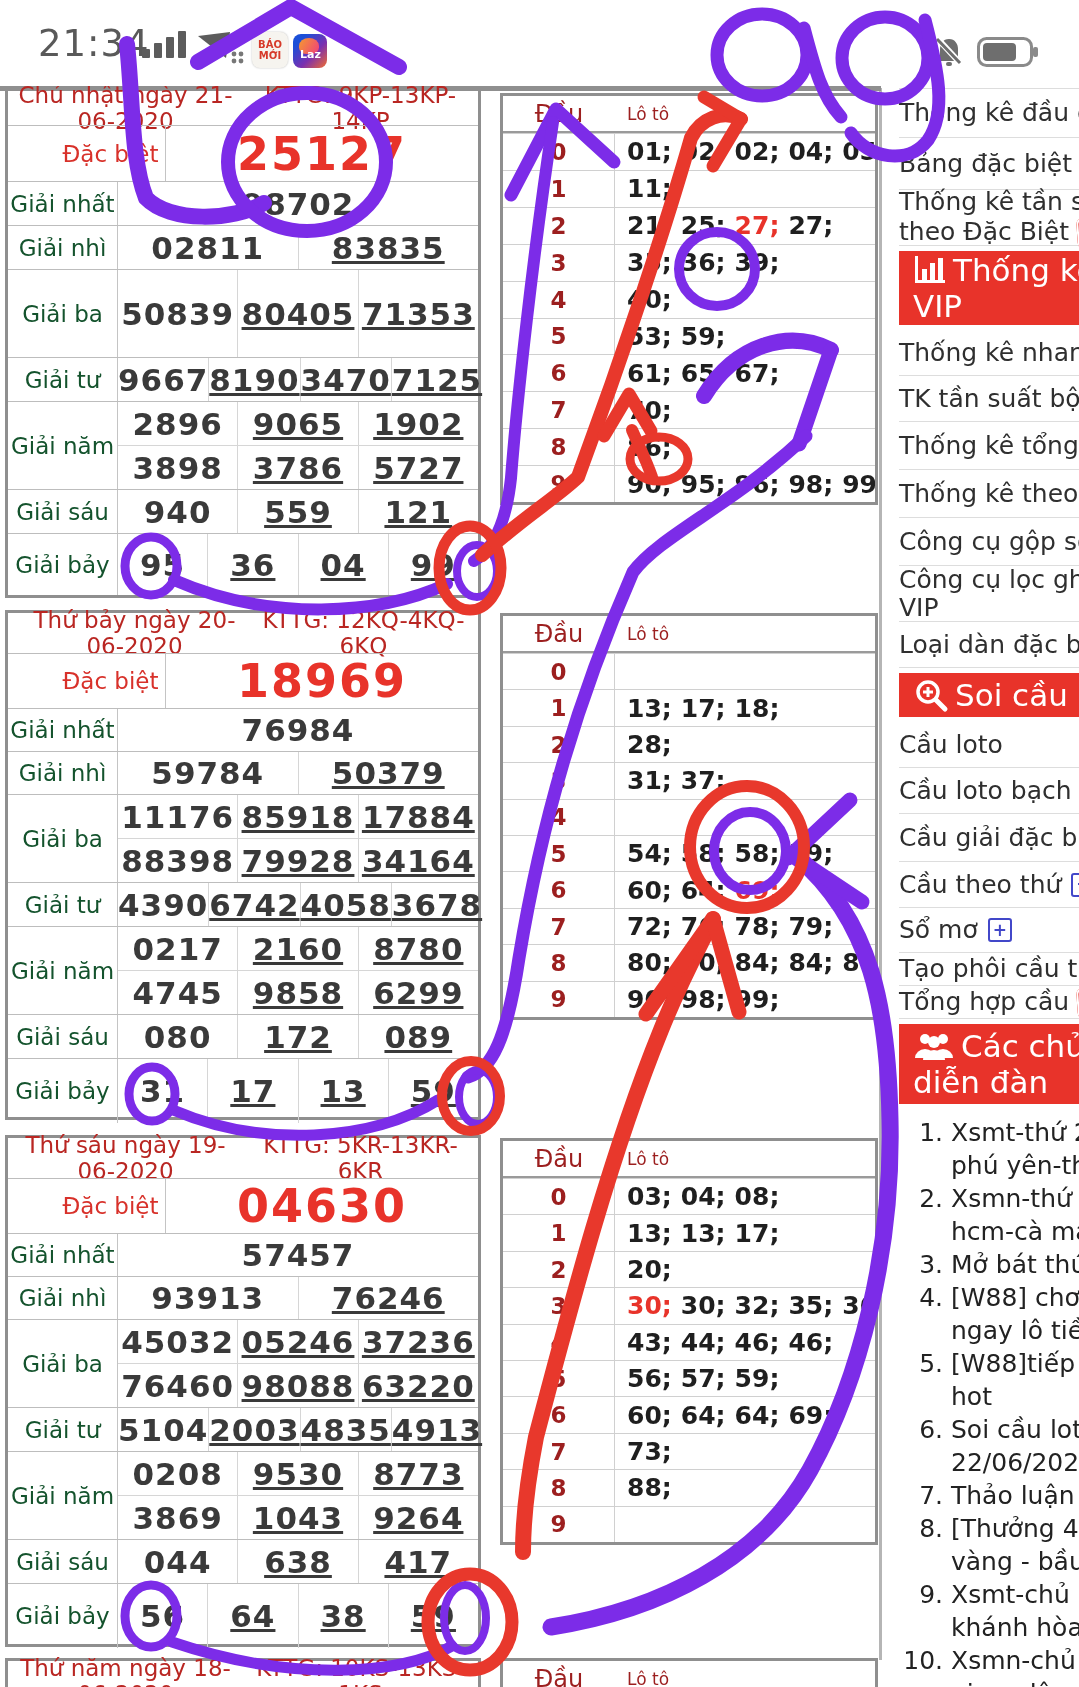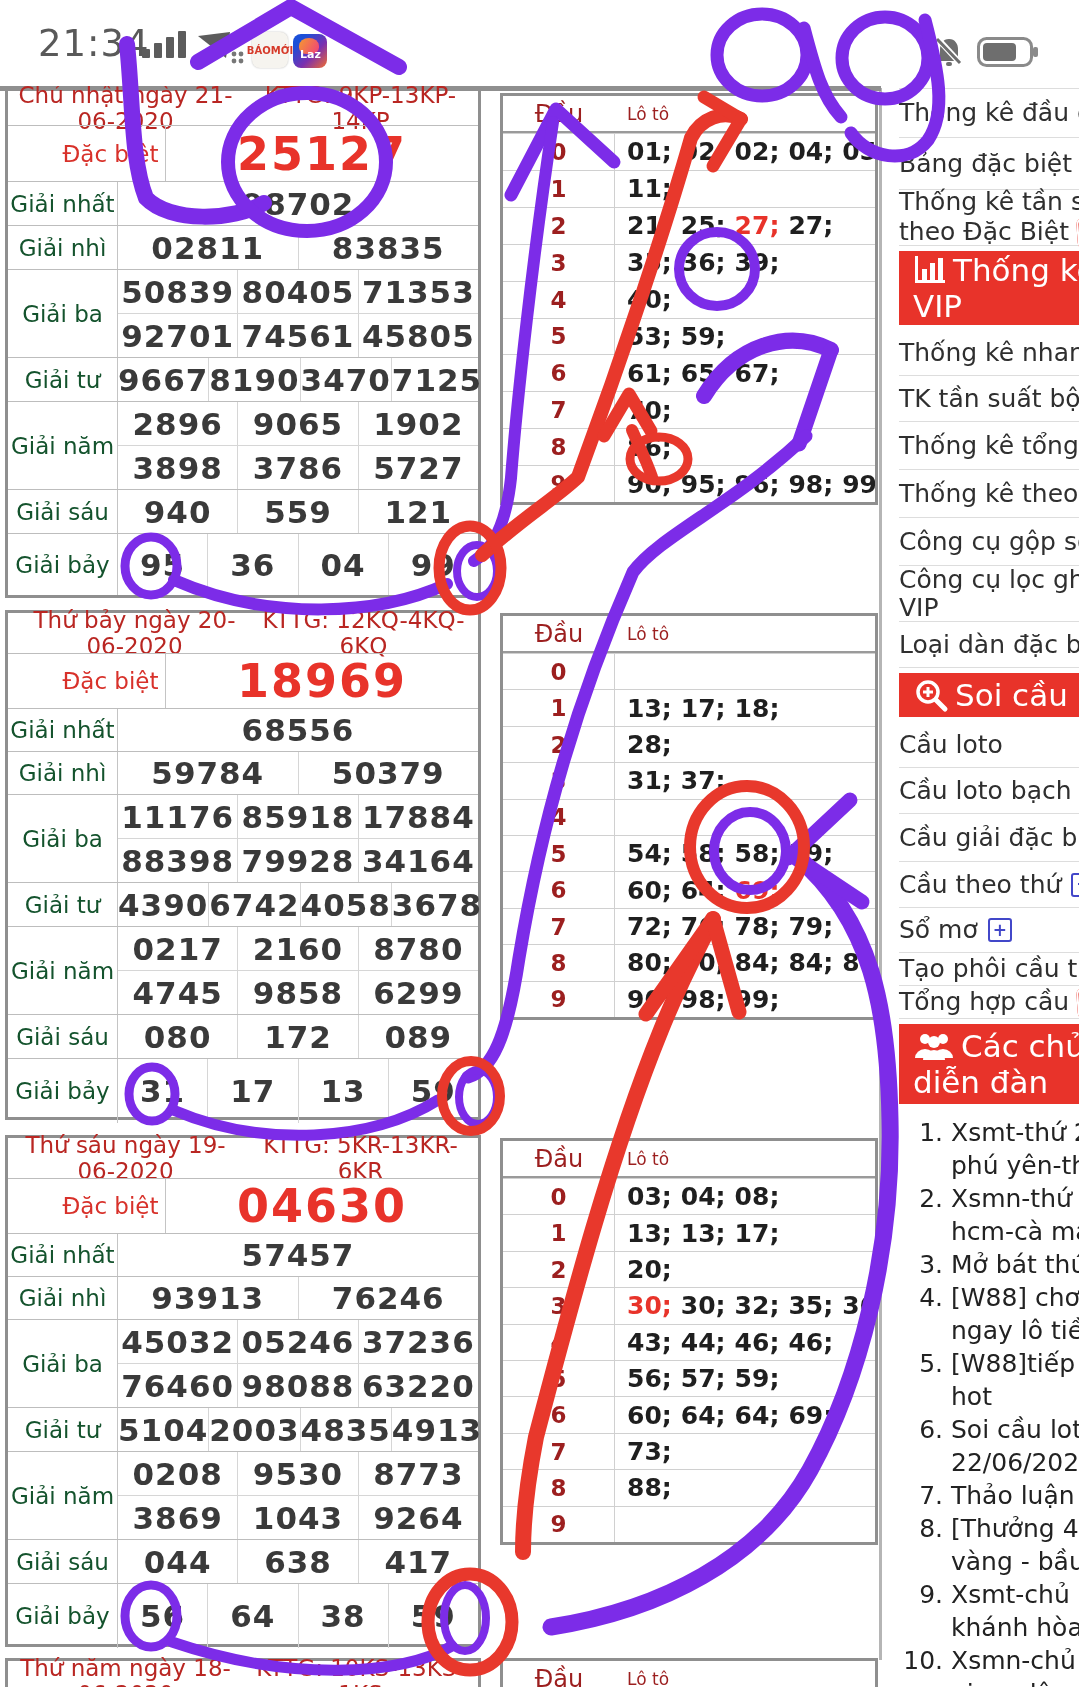--- a/index.html
+++ b/index.html
@@ -6,21 +6,21 @@
   body{
     width:1079px;height:1687px;position:relative;overflow:hidden;
     background:#fff;font-family:"DejaVu Sans","Liberation Sans",sans-serif;
   }
   
   .statusbar{position:absolute;left:0;top:0;width:1079px;height:86px;background:#fff;z-index:2;}
   .sb-time{position:absolute;left:38px;top:22px;font-size:37px;color:#595959;letter-spacing:1px;}
   .sb-signal{position:absolute;left:142px;top:30px;}
   .sb-wifi{position:absolute;left:196px;top:30px;}
   .sb-app1{position:absolute;left:252px;top:32px;width:36px;height:36px;border-radius:8px;
-    background:#f6f4ef;box-shadow:0 0 2px #bbb;display:flex;flex-direction:row;align-items:center;justify-content:center;}
+    background:#f6f4ef;box-shadow:0 0 2px #bbb;display:flex;flex-direction:column;align-items:center;justify-content:center;}
   .sb-app1 span{font-size:10px;font-weight:bold;color:#d63a2a;line-height:11px;}
   .sb-app2{position:absolute;left:293px;top:34px;width:34px;height:34px;border-radius:8px;
     background:linear-gradient(135deg,#1b4fd8 20%,#7a2fb0 60%,#f36d2f 100%);overflow:hidden;}
   .sb-app2 .blob{position:absolute;left:6px;top:4px;width:20px;height:16px;border-radius:50% 50% 40% 40%;
     background:linear-gradient(120deg,#f59a2f,#ef3f7c);}
   .sb-app2 span{position:absolute;left:7px;top:14px;font-size:11px;color:#fff;font-weight:bold;}
   .sb-right{position:absolute;right:40px;top:36px;display:flex;align-items:center;gap:12px;}
   
   .top-rule{position:absolute;left:0;top:86px;width:881px;height:5px;background:#8f8f8f;z-index:1;}
   .mid-divider{position:absolute;left:879px;top:88px;width:3px;height:1572px;background:#b5b5b5;z-index:0;}
@@ -31,21 +31,21 @@
   .rt-head span{flex:1;text-align:center;color:#b92622;font-size:23px;}
   .rt-row{display:flex;border-top:1px solid #bdbdbd;box-sizing:border-box;}
   .rt-label{width:110px;flex:0 0 110px;display:flex;align-items:center;justify-content:center;
     font-size:23px;color:#14532d;border-right:1px solid #c4c4c4;box-sizing:border-box;text-align:center;}
   .rt-label.special{color:#d8312a;margin-left:48px;}
   .rt-vals{flex:1;display:flex;flex-direction:column;}
   .rt-sub{flex:1;display:flex;}
   .rt-sub + .rt-sub{border-top:1px solid #d6d6d6;}
   .rt-cell{flex:1;display:flex;align-items:center;justify-content:center;
     font-size:31px;font-weight:bold;color:#3a3a3a;letter-spacing:1px;}
-  .rt-cell + .rt-cell{border-left:1px solid #d6d6d6;}
+  .rt-cell + .rt-cell{border-left:1px solid #d6d6d6;text-decoration:underline;}
   .rt-cell.db{font-size:46px;color:#e8332a;letter-spacing:2px;}
   
   .ltable{position:absolute;left:500px;width:378px;background:#fff;border:3px solid #8f8f8f;
     box-sizing:border-box;display:flex;flex-direction:column;z-index:1;}
   .lt-head{height:35px;flex:0 0 35px;display:flex;align-items:center;border-bottom:2px solid #9a9a9a;}
   .lt-head .dau-h{width:112px;flex:0 0 112px;text-align:center;color:#9c1f1f;font-size:24px;}
   .lt-head .loto-h{padding-left:12px;color:#9c1f1f;font-size:17px;}
   .lt-row{flex:1;display:flex;border-top:1px solid #d0d0d0;}
   .lt-row:first-of-type{border-top:none;}
   .lt-dau{width:112px;flex:0 0 112px;display:flex;align-items:center;justify-content:center;
@@ -149,25 +149,20 @@
       </div>
     </div>
     <div class="rt-row" style="flex: 0 0 88px; height: 88px;">
       <div class="rt-label">Giải ba</div>
       <div class="rt-vals">
         <div class="rt-sub">
           <div class="rt-cell">50839</div>
           <div class="rt-cell">80405</div>
           <div class="rt-cell">71353</div>
         </div>
-        <div class="rt-sub">
-          <div class="rt-cell">92701</div>
-          <div class="rt-cell">74561</div>
-          <div class="rt-cell">45805</div>
-        </div>
       </div>
     </div>
     <div class="rt-row" style="flex: 0 0 44px; height: 44px;">
       <div class="rt-label">Giải tư</div>
       <div class="rt-vals">
         <div class="rt-sub">
           <div class="rt-cell">9667</div>
           <div class="rt-cell">8190</div>
           <div class="rt-cell">3470</div>
           <div class="rt-cell">7125</div>
@@ -221,21 +216,21 @@
       <div class="rt-vals">
         <div class="rt-sub">
           <div class="rt-cell db">18969</div>
         </div>
       </div>
     </div>
     <div class="rt-row" style="flex: 0 0 43px; height: 43px;">
       <div class="rt-label">Giải nhất</div>
       <div class="rt-vals">
         <div class="rt-sub">
-          <div class="rt-cell">68556</div>
+          <div class="rt-cell">76984</div>
         </div>
       </div>
     </div>
     <div class="rt-row" style="flex: 0 0 43px; height: 43px;">
       <div class="rt-label">Giải nhì</div>
       <div class="rt-vals">
         <div class="rt-sub">
           <div class="rt-cell">59784</div>
           <div class="rt-cell">50379</div>
         </div>

